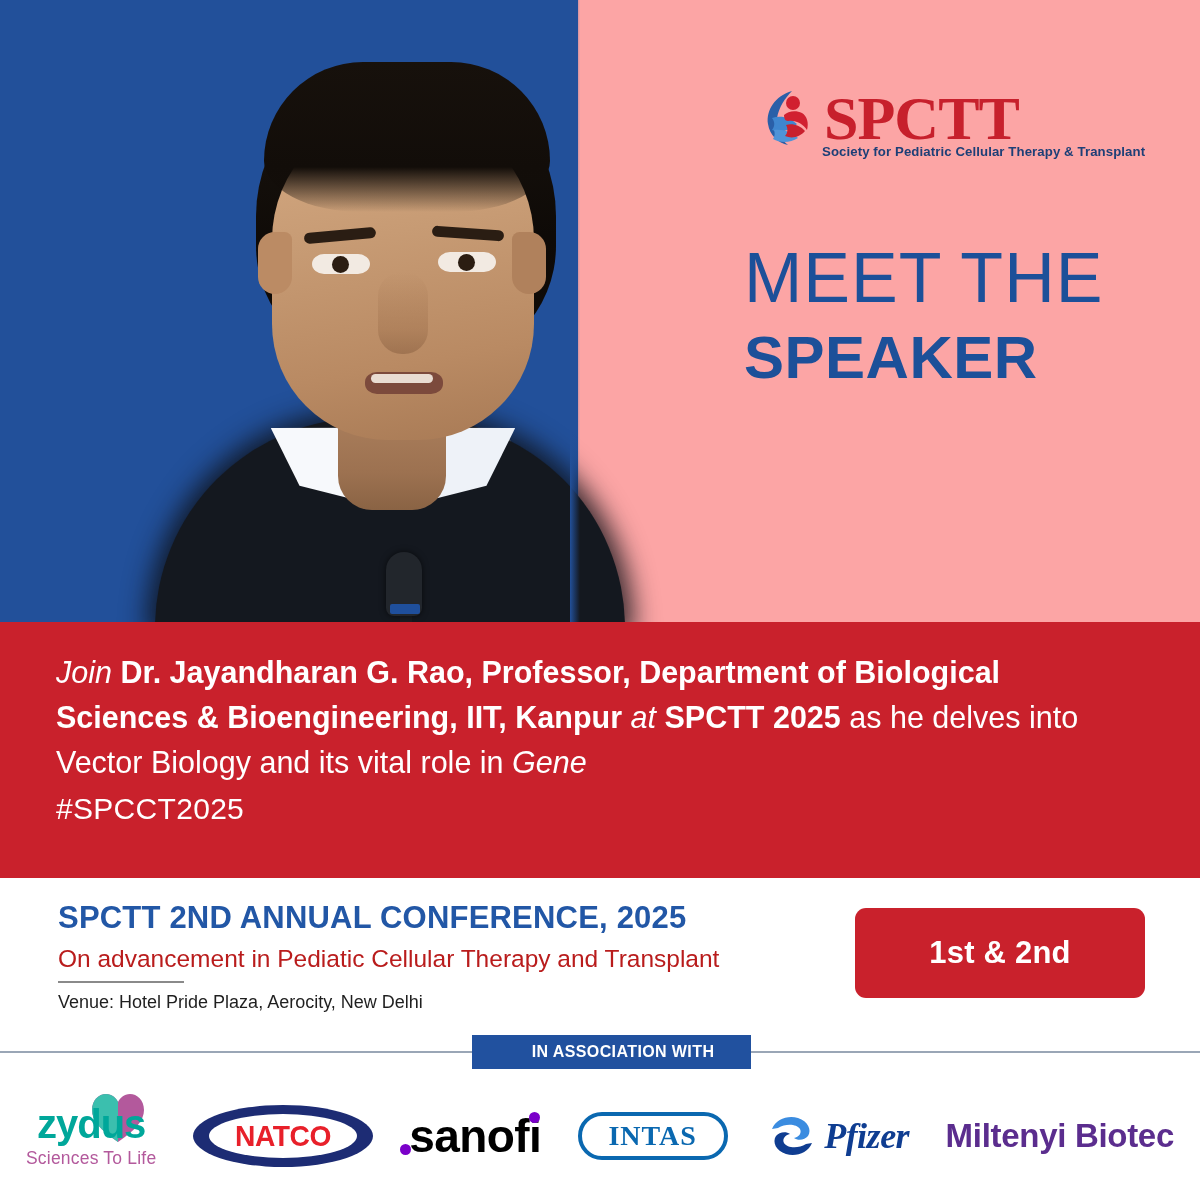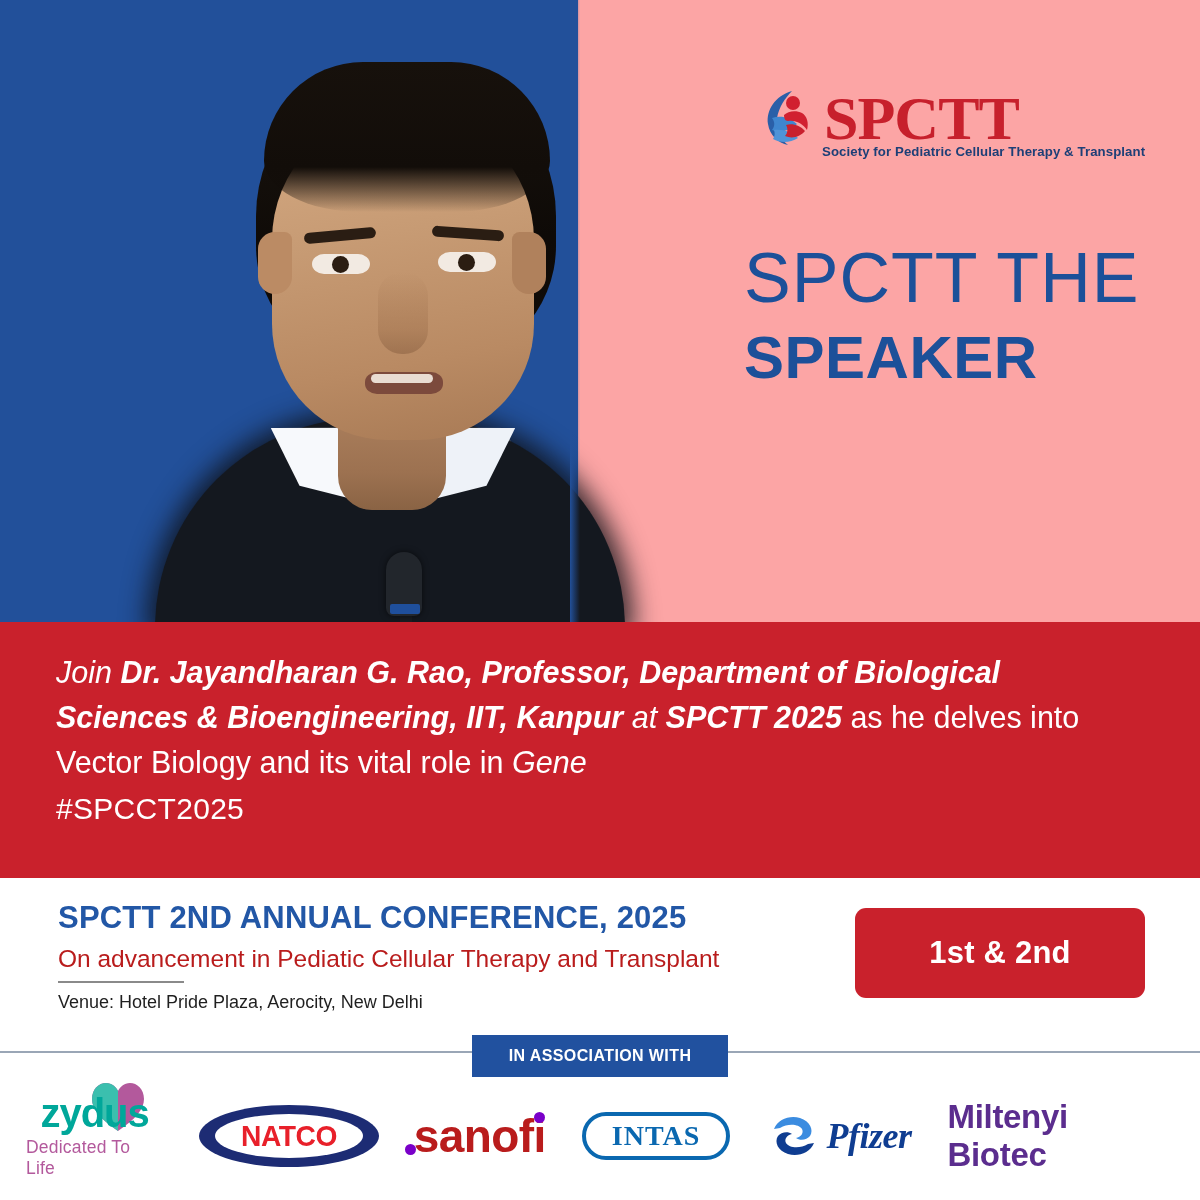--- a/index.html
+++ b/index.html
@@ -176,21 +176,21 @@
 
   
   .red-band{
     position:absolute;left:0;top:622px;width:1200px;height:256px;
     background:#c9212c;
   }
   .red-text{
     position:absolute;left:56px;top:28px;width:1070px;
     color:#ffffff;font-size:30.5px;line-height:45px;font-weight:400;
   }
-  .red-text b{font-weight:700;font-style:italic;}
+  .red-text b{font-weight:700;}
   .red-text i{font-style:italic;}
   .red-tag{
     position:absolute;left:56px;top:170px;
     color:#ffffff;font-size:30px;font-weight:400;letter-spacing:.3px;
   }
 
   
   .conf{
     position:absolute;left:58px;top:900px;width:790px;
   }
@@ -221,23 +221,23 @@
 
   
   .assoc{
     position:absolute;left:0;top:1035px;width:1200px;height:34px;
   }
   .assoc-rule{
     position:absolute;left:0;top:16px;width:1200px;height:2px;
     background:#9aa6b6;
   }
   .assoc-box{
-    position:absolute;left:472px;top:0;width:256px;height:42px;
+    position:absolute;left:472px;top:0;width:256px;height:34px;
     background:#21519f;
-    display:flex;align-items:center;justify-content:center;
+    display:flex;align-items:center;justify-content:center;padding-left:23px;
   }
   .assoc-box span{
     color:#ffffff;font-size:16px;font-weight:700;letter-spacing:.4px;
   }
 
   
   .sponsors{
     position:absolute;left:0;top:1086px;width:1200px;height:100px;
     display:flex;align-items:center;justify-content:space-between;
     padding:0 26px;box-sizing:border-box;gap:36px;
@@ -275,21 +275,21 @@
   }
 
   
   .sp-emcure{flex-direction:column;align-items:center;}
   .em-word{font-size:40px;font-weight:700;color:#ee2531;letter-spacing:-.5px;line-height:40px;}
   .em-tag{margin-top:2px;font-size:9px;font-weight:700;color:#1a1a1a;letter-spacing:.2px;}
 
   
   .sp-sanofi{position:relative;}
   .sa-word{
-    font-size:46px;font-weight:700;color:#b91c1c;letter-spacing:-.6px;line-height:46px;
+    font-size:46px;font-weight:700;color:#000000;letter-spacing:-.6px;line-height:46px;
   }
   .sa-dot1{position:absolute;left:-9px;bottom:4px;width:11px;height:11px;border-radius:50%;background:#7a00c9;}
   .sa-dot2{position:absolute;right:1px;top:-1px;width:11px;height:11px;border-radius:50%;background:#7a00c9;}
 
   
   .sp-intas{position:relative;width:150px;height:48px;}
   .in-box{
     position:absolute;inset:0;border:4px solid #0a68b0;border-radius:28px;
     background:#ffffff;display:flex;align-items:center;justify-content:center;
   }
@@ -355,21 +355,21 @@
           <circle cx="31" cy="15" r="7" fill="#d12030"></circle>
           <path d="M22 27 C26 23 34 22 40 25 C45 28 47 35 45 42 C41 36 34 32 26 33 C23 33 22 30 22 27 Z" fill="#d12030"></path>
           <path d="M24 37 C30 35 38 37 43 43 C38 49 30 51 23 48 C26 45 26 40 24 37 Z" fill="#c8202e"></path>
         </svg>
         <div class="logo-word">SPCTT</div>
       </div>
       <div class="logo-tag">Society for Pediatric Cellular Therapy &amp; Transplant</div>
     </div>
 
     <div class="mts">
-      <div class="mts-l1">SPCTT THE</div>
+      <div class="mts-l1">MEET THE</div>
       <div class="mts-l2">SPEAKER</div>
     </div>
   </div>
 
   <div class="red-band">
     <div class="red-text"><i>Join</i> <b>Dr. Jayandharan G. Rao, Professor, Department of Biological Sciences &amp; Bioengineering, IIT, Kanpur</b> <i>at</i> <b>SPCTT 2025</b> <span>as he delves into Vector Biology and its vital role in</span> <i>Gene</i></div>
     <div class="red-tag">#SPCCT2025</div>
   </div>
 
   <div class="conf">
@@ -391,21 +391,21 @@
   </div>
 
   <div class="sponsors">
 
     <div class="sp sp-zydus">
       <div class="zy-word">zydus</div>
       <svg class="zy-heart" viewBox="0 0 56 52">
         <path d="M28 50 C10 38 2 28 2 18 C2 8 9 2 16 2 C22 2 26 6 28 10 C30 6 34 2 40 2 C47 2 54 8 54 18 C54 28 46 38 28 50 Z" fill="#b3599c"></path>
         <path d="M28 50 C10 38 2 28 2 18 C2 8 9 2 16 2 C22 2 26 6 28 10 L28 50 Z" fill="#3bbfae"></path>
       </svg>
-      <div class="zy-tag">Dedicated To Life</div>
+      <div class="zy-tag">Sciences To Life</div>
     </div>
 
     <div class="sp sp-natco">
       <div class="nt-ell"></div>
       <div class="nt-inner">
         <span class="nt-word">NATCO</span>
       </div>
     </div>
 
 

